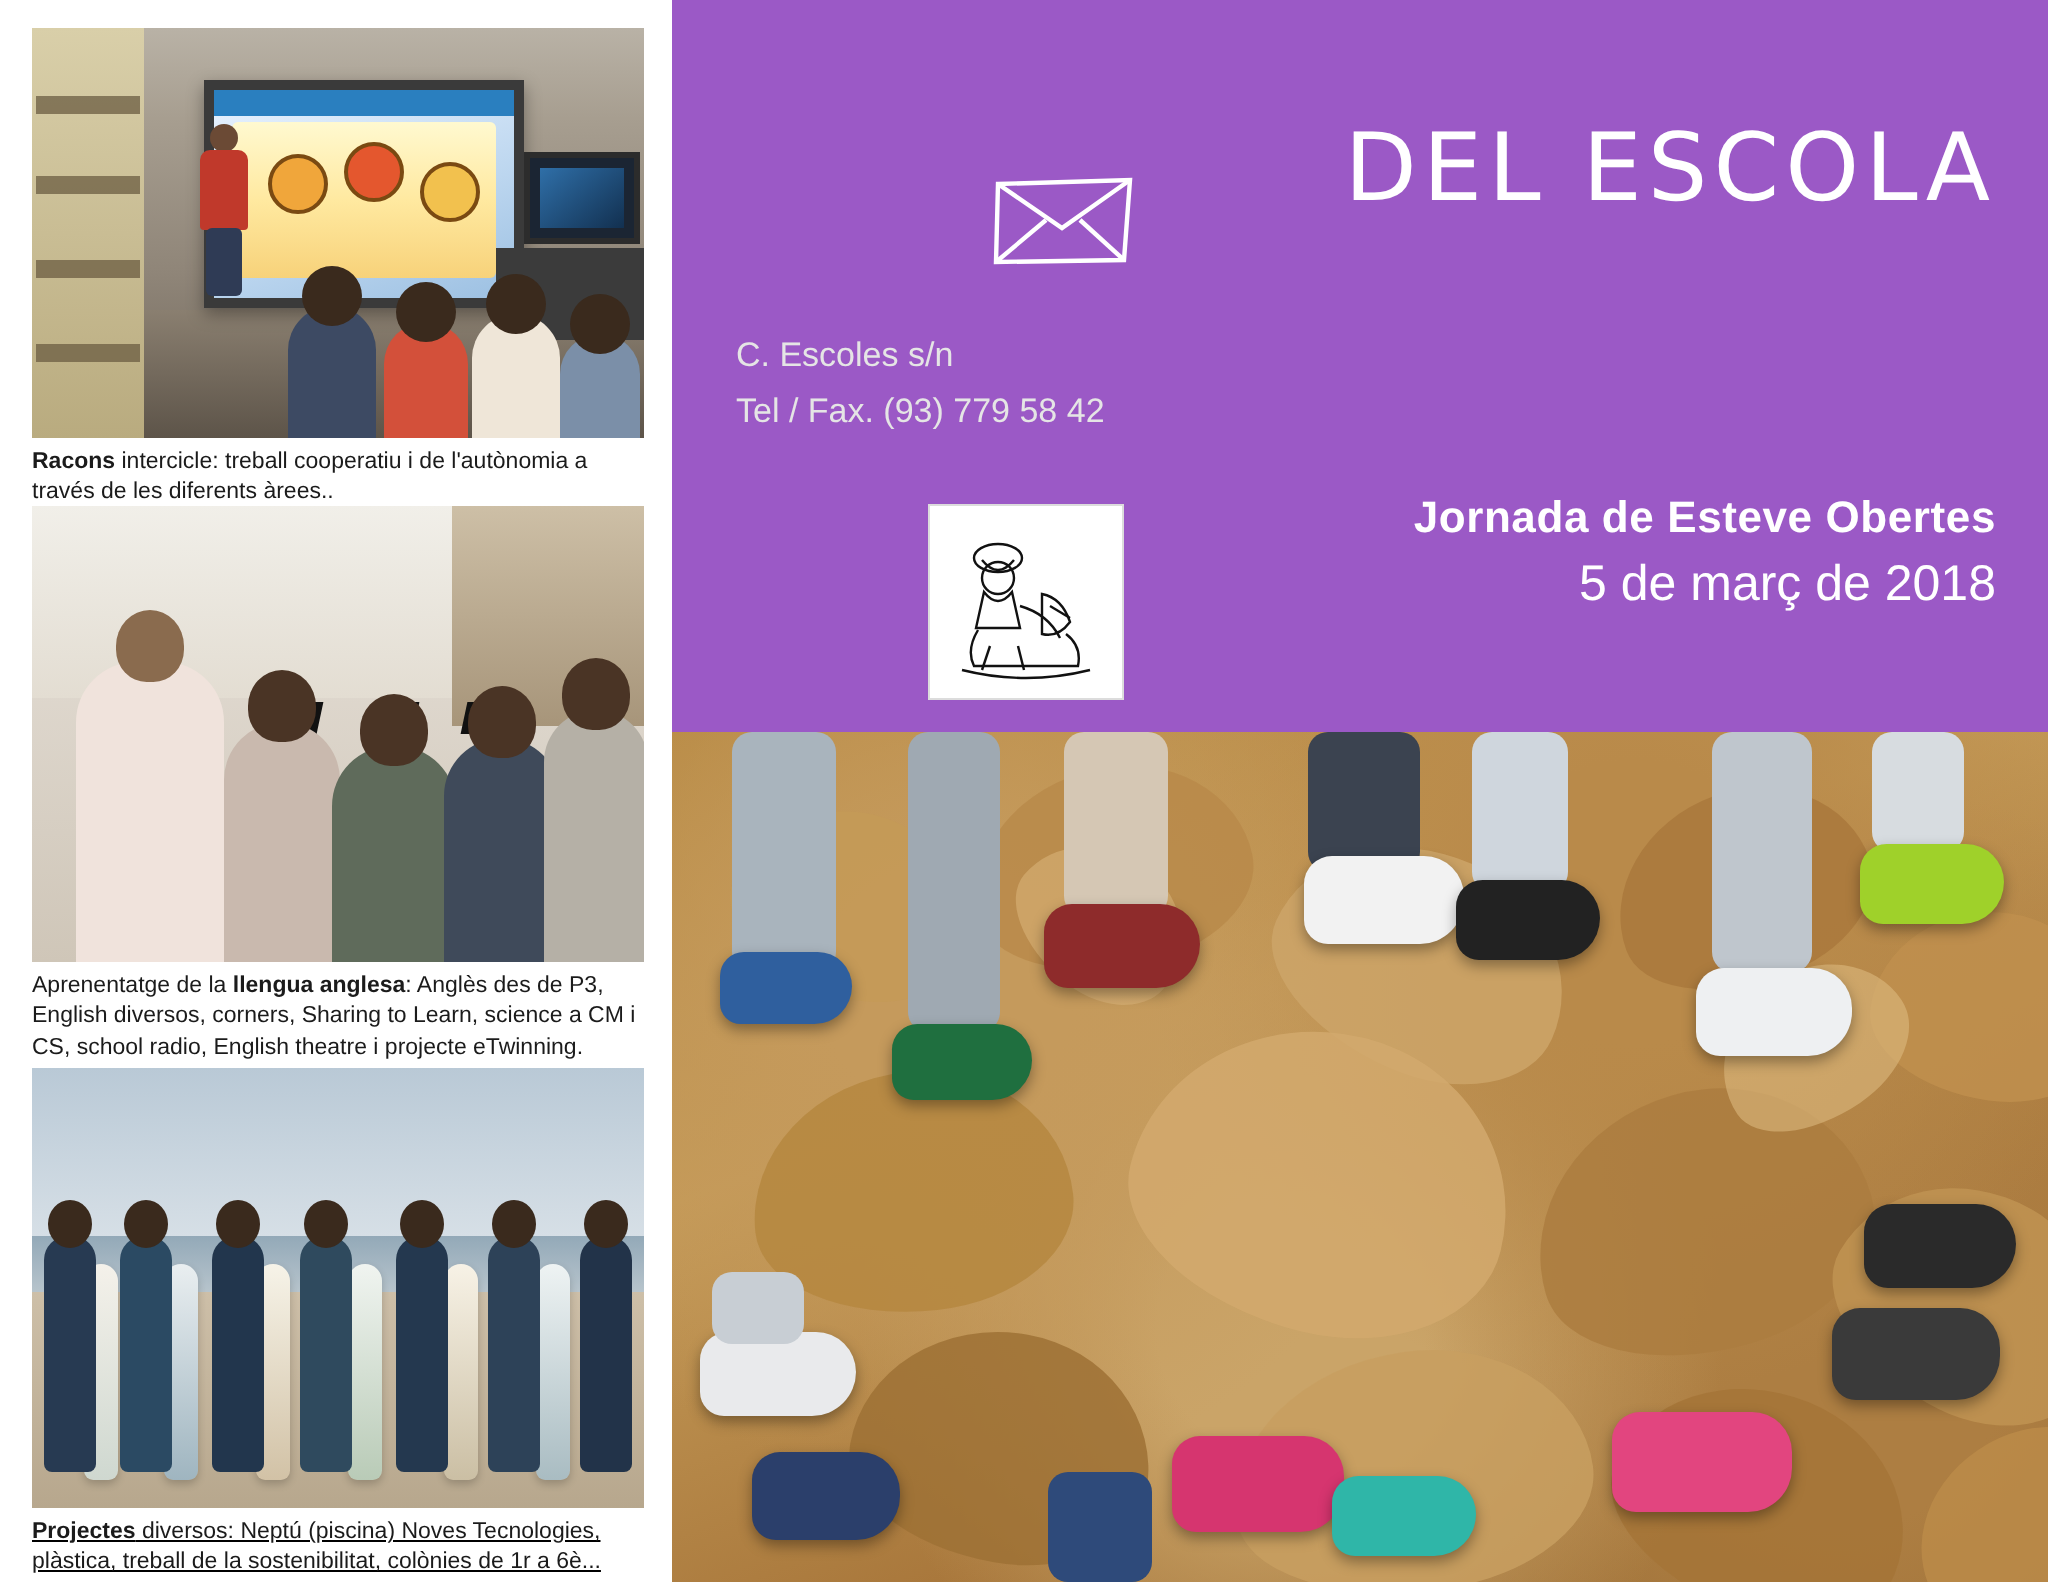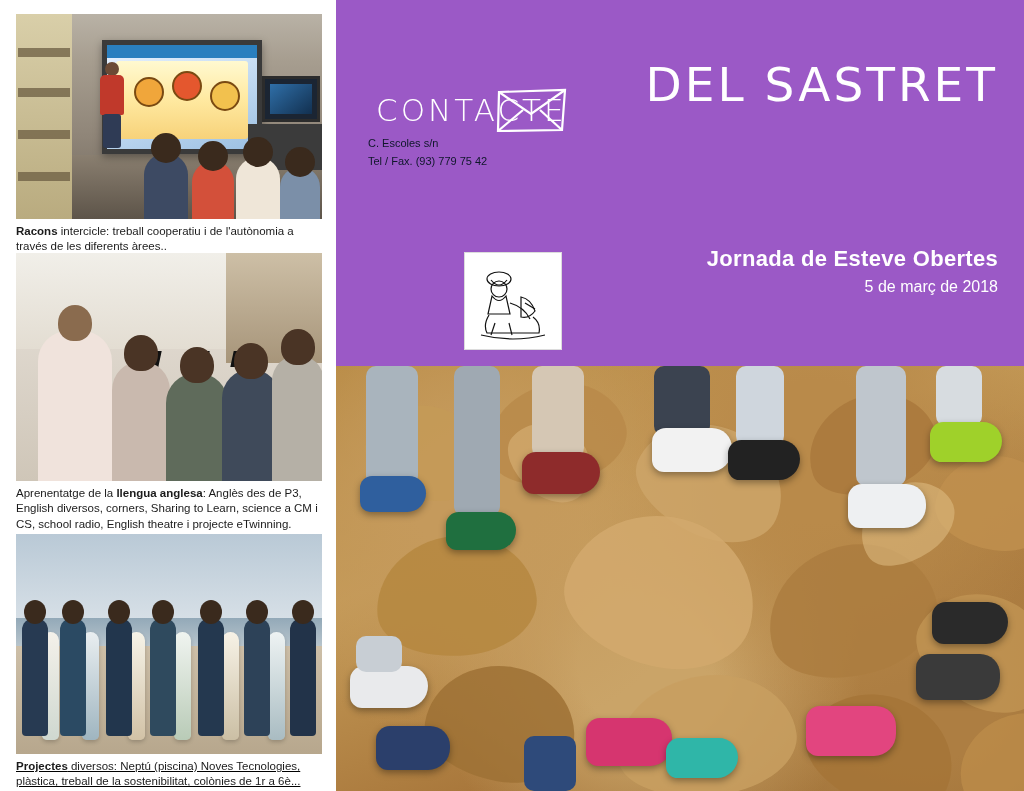--- a/index.html
+++ b/index.html
@@ -211,23 +211,23 @@
     font-family: "DejaVu Sans", sans-serif;
     font-weight: 300;
   }
   .envelope {
     position: absolute;
     left: 160px; top: 86px;
     width: 72px; height: 48px;
   }
   .contact-lines {
     position: absolute;
-    left: 32px; top: 135px;
-    color: #0f172a;
-    font-size: 11px;
+    left: 32px; top: 164px;
+    color: #e5e5e5;
+    font-size: 17px;
     line-height: 1.62;
   }
   .contact-lines div { white-space: nowrap; }
 
   .logo-box {
     position: absolute;
     left: 128px; top: 252px;
     width: 96px; height: 96px;
     background: #ffffff;
     border: 1px solid #dcdcdc;
@@ -255,21 +255,21 @@
     font-size: 22px;
     font-weight: bold;
     letter-spacing: .3px;
   }
   .jornada-date {
     position: absolute;
     right: 26px; top: 278px;
     width: 440px;
     text-align: right;
     color: #ffffff;
-    font-size: 16px;
+    font-size: 25px;
   }
 
   
   .leaves {
     position: absolute;
     left: 336px; top: 366px;
     width: 688px; height: 425px;
     overflow: hidden;
     background:
       radial-gradient(circle at 20% 30%, #c59a5c 0 10%, transparent 40%),
@@ -422,32 +422,31 @@
           </div>
       </div>
       <div class="caption">
         <b>Projectes</b><span> diversos: Neptú (piscina) Noves Tecnologies, plàstica, treball de la sostenibilitat, colònies de 1r a 6è...</span>
       </div>
     </div>
   </div>
 
   <div class="purple">
 
-    <div class="contacte-title">CONTACTE</div>
 
     <svg class="envelope" viewBox="0 0 72 48">
       <path d="M3 6 L69 4 L66 44 L2 45 Z" fill="none" stroke="#ffffff" stroke-width="2.2"></path>
       <path d="M3 6 L35 28 L69 4" fill="none" stroke="#ffffff" stroke-width="2.2"></path>
       <path d="M2 45 L27 24" fill="none" stroke="#ffffff" stroke-width="2.2"></path>
       <path d="M66 44 L44 24" fill="none" stroke="#ffffff" stroke-width="2.2"></path>
     </svg>
 
     <div class="contact-lines">
       <div>C. Escoles s/n</div>
-      <div>Tel / Fax. (93) 779 75 42</div>
+      <div>Tel / Fax. (93) 779 58 42</div>
     </div>
 
     <div class="logo-box">
       <svg viewBox="0 0 96 96" width="96" height="96">
         <g fill="none" stroke="#111111" stroke-width="1.2">
           <ellipse cx="34" cy="26" rx="12" ry="7"></ellipse>
           <path d="M26 27 q8 10 16 0"></path>
           <circle cx="34" cy="36" r="8"></circle>
           <path d="M27 43 q7 9 14 0 l4 18 h-22 z"></path>
           <path d="M45 50 q14 4 20 16"></path>
@@ -455,21 +454,21 @@
           <path d="M56 44 q10 2 14 14 q-6 8 -14 6 z"></path>
           <path d="M60 50 l10 6"></path>
           <path d="M16 82 q32 8 64 0"></path>
           <path d="M30 70 l-4 12"></path>
           <path d="M44 70 l3 12"></path>
         </g>
       </svg>
     </div>
 
     <div class="school-title">
-      <span class="l2">DEL SASTRET</span>
+      <span class="l2">DEL ESCOLA</span>
     </div>
 
     <div class="jornada">Jornada de Esteve Obertes</div>
     <div class="jornada-date">5 de març de 2018</div>
   </div>
 
   <div class="leaves">
 
     <div class="leaf" style="left:30px;  top:40px;  width:120px; height:92px;  background:#c49a57; transform:rotate(18deg);"></div>
     <div class="leaf" style="left:150px; top:18px;  width:140px; height:100px; background:#b98a4a; transform:rotate(-12deg);"></div>

